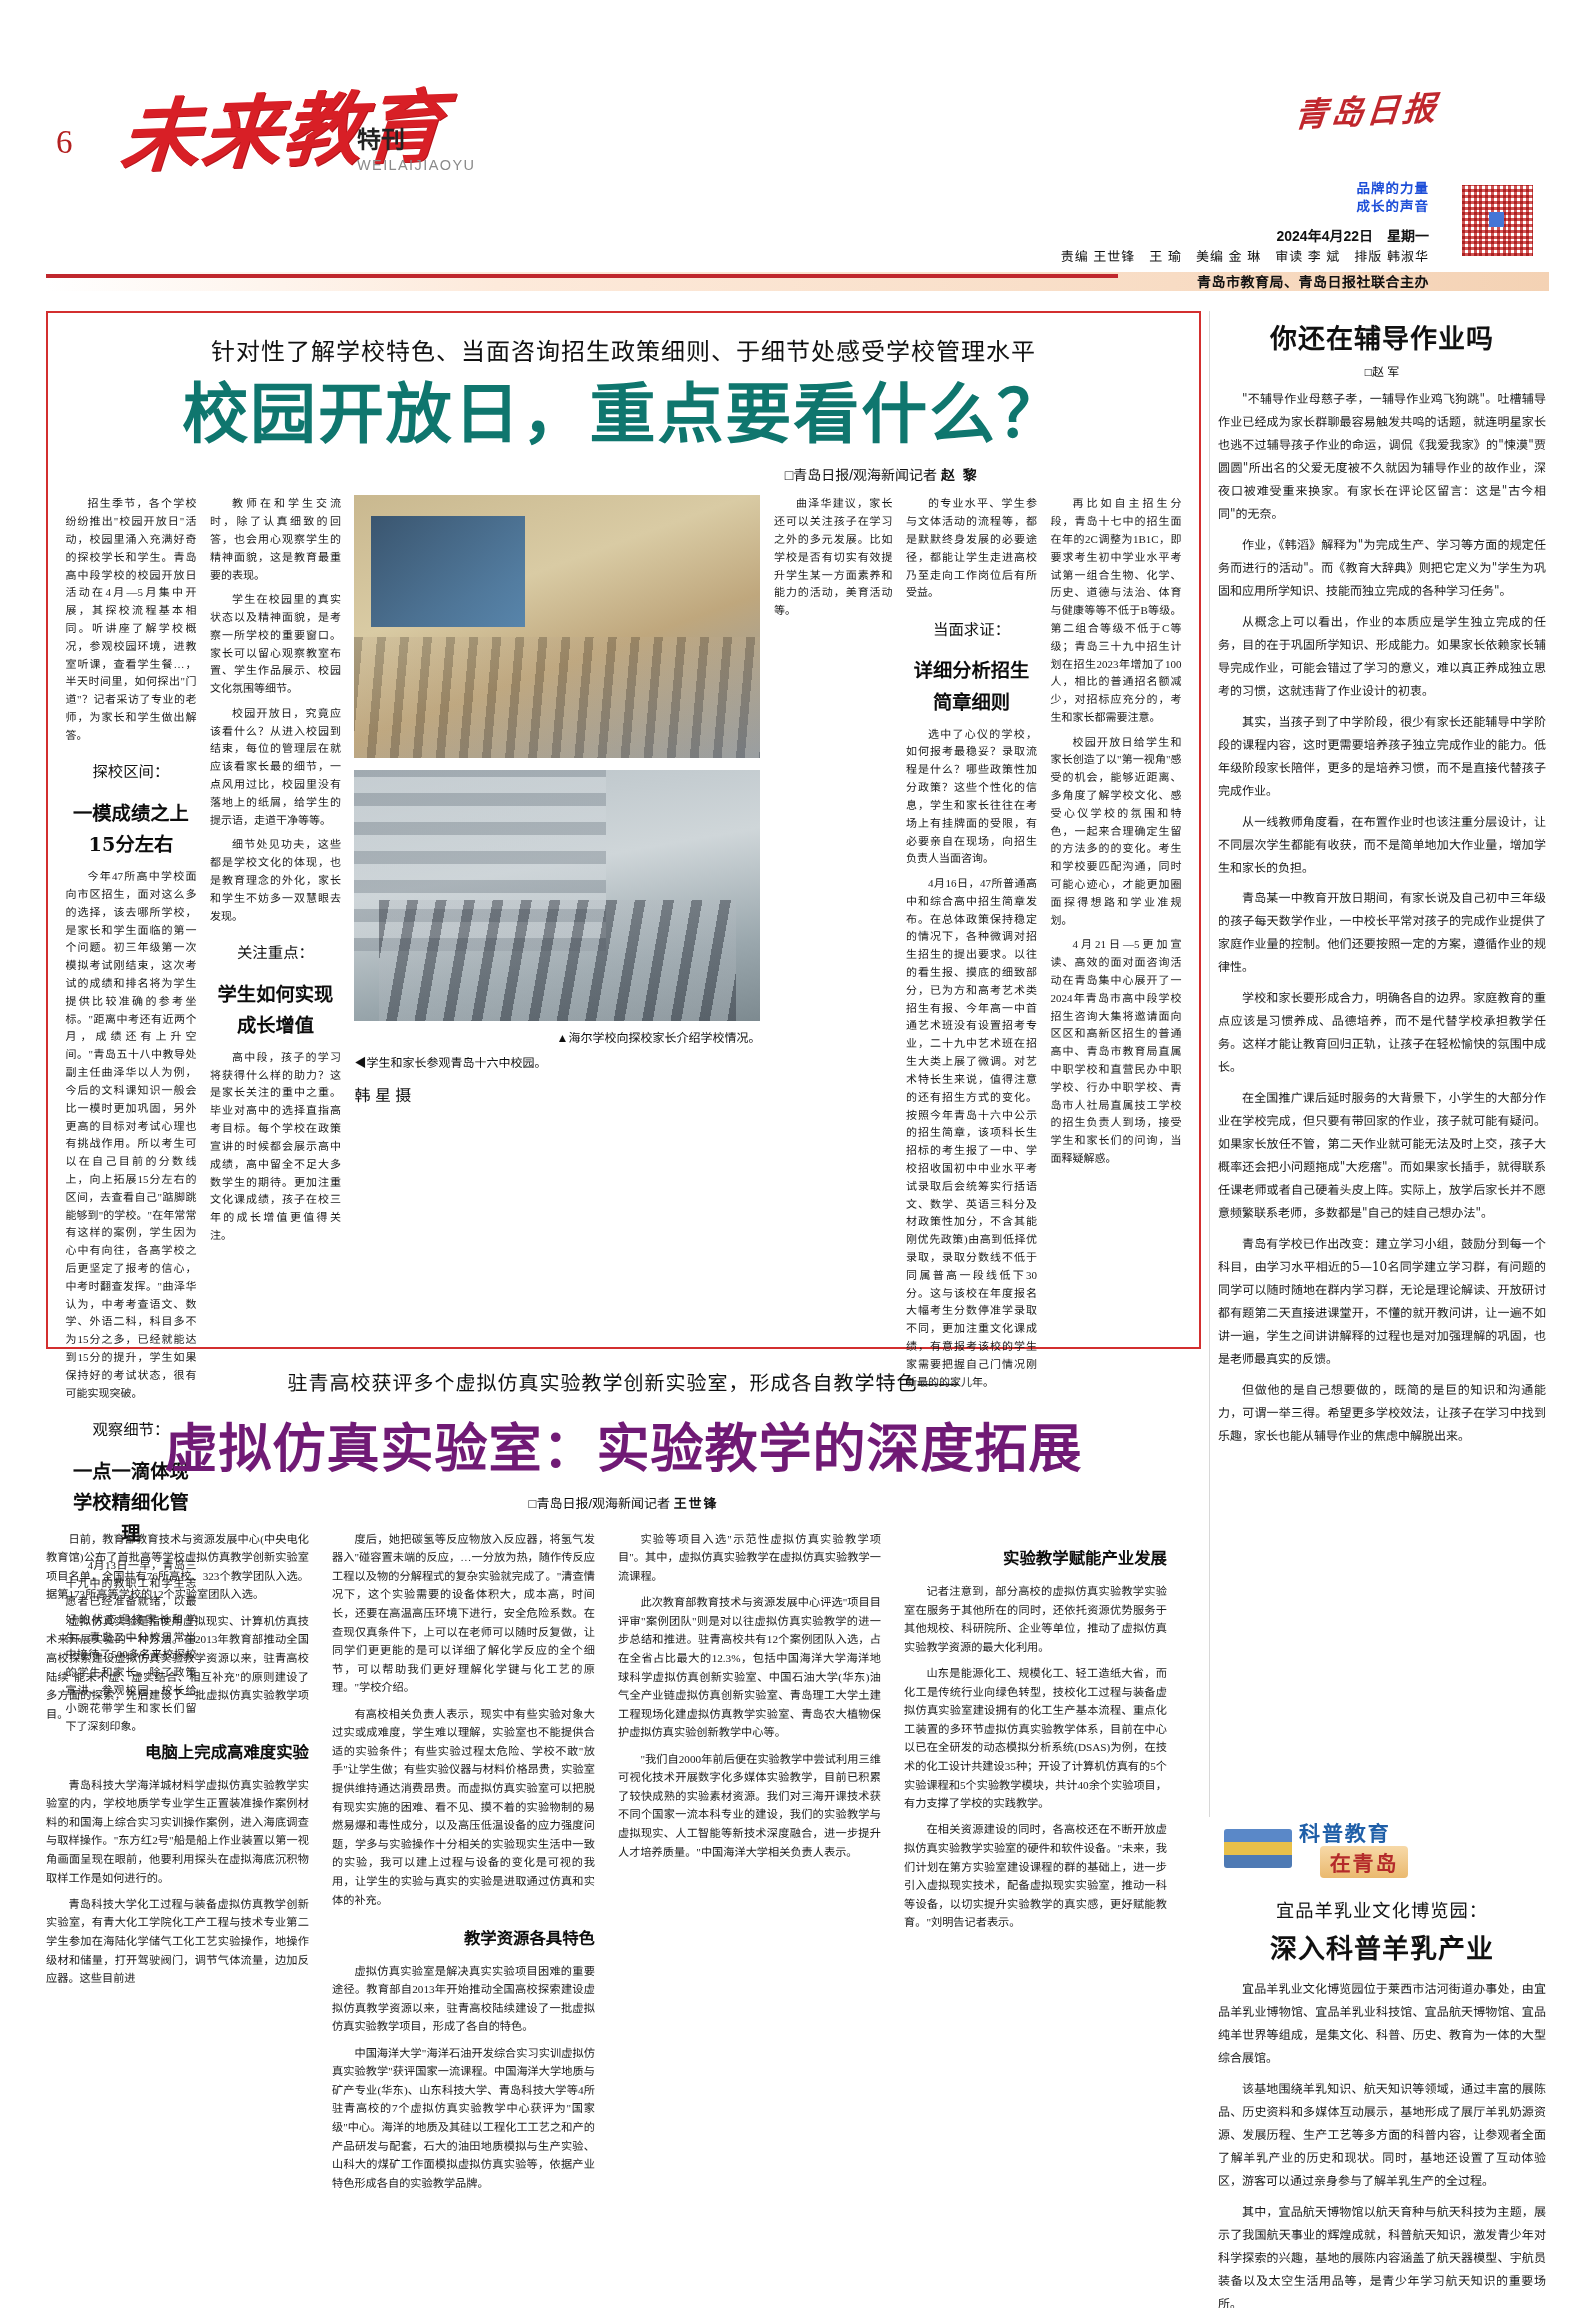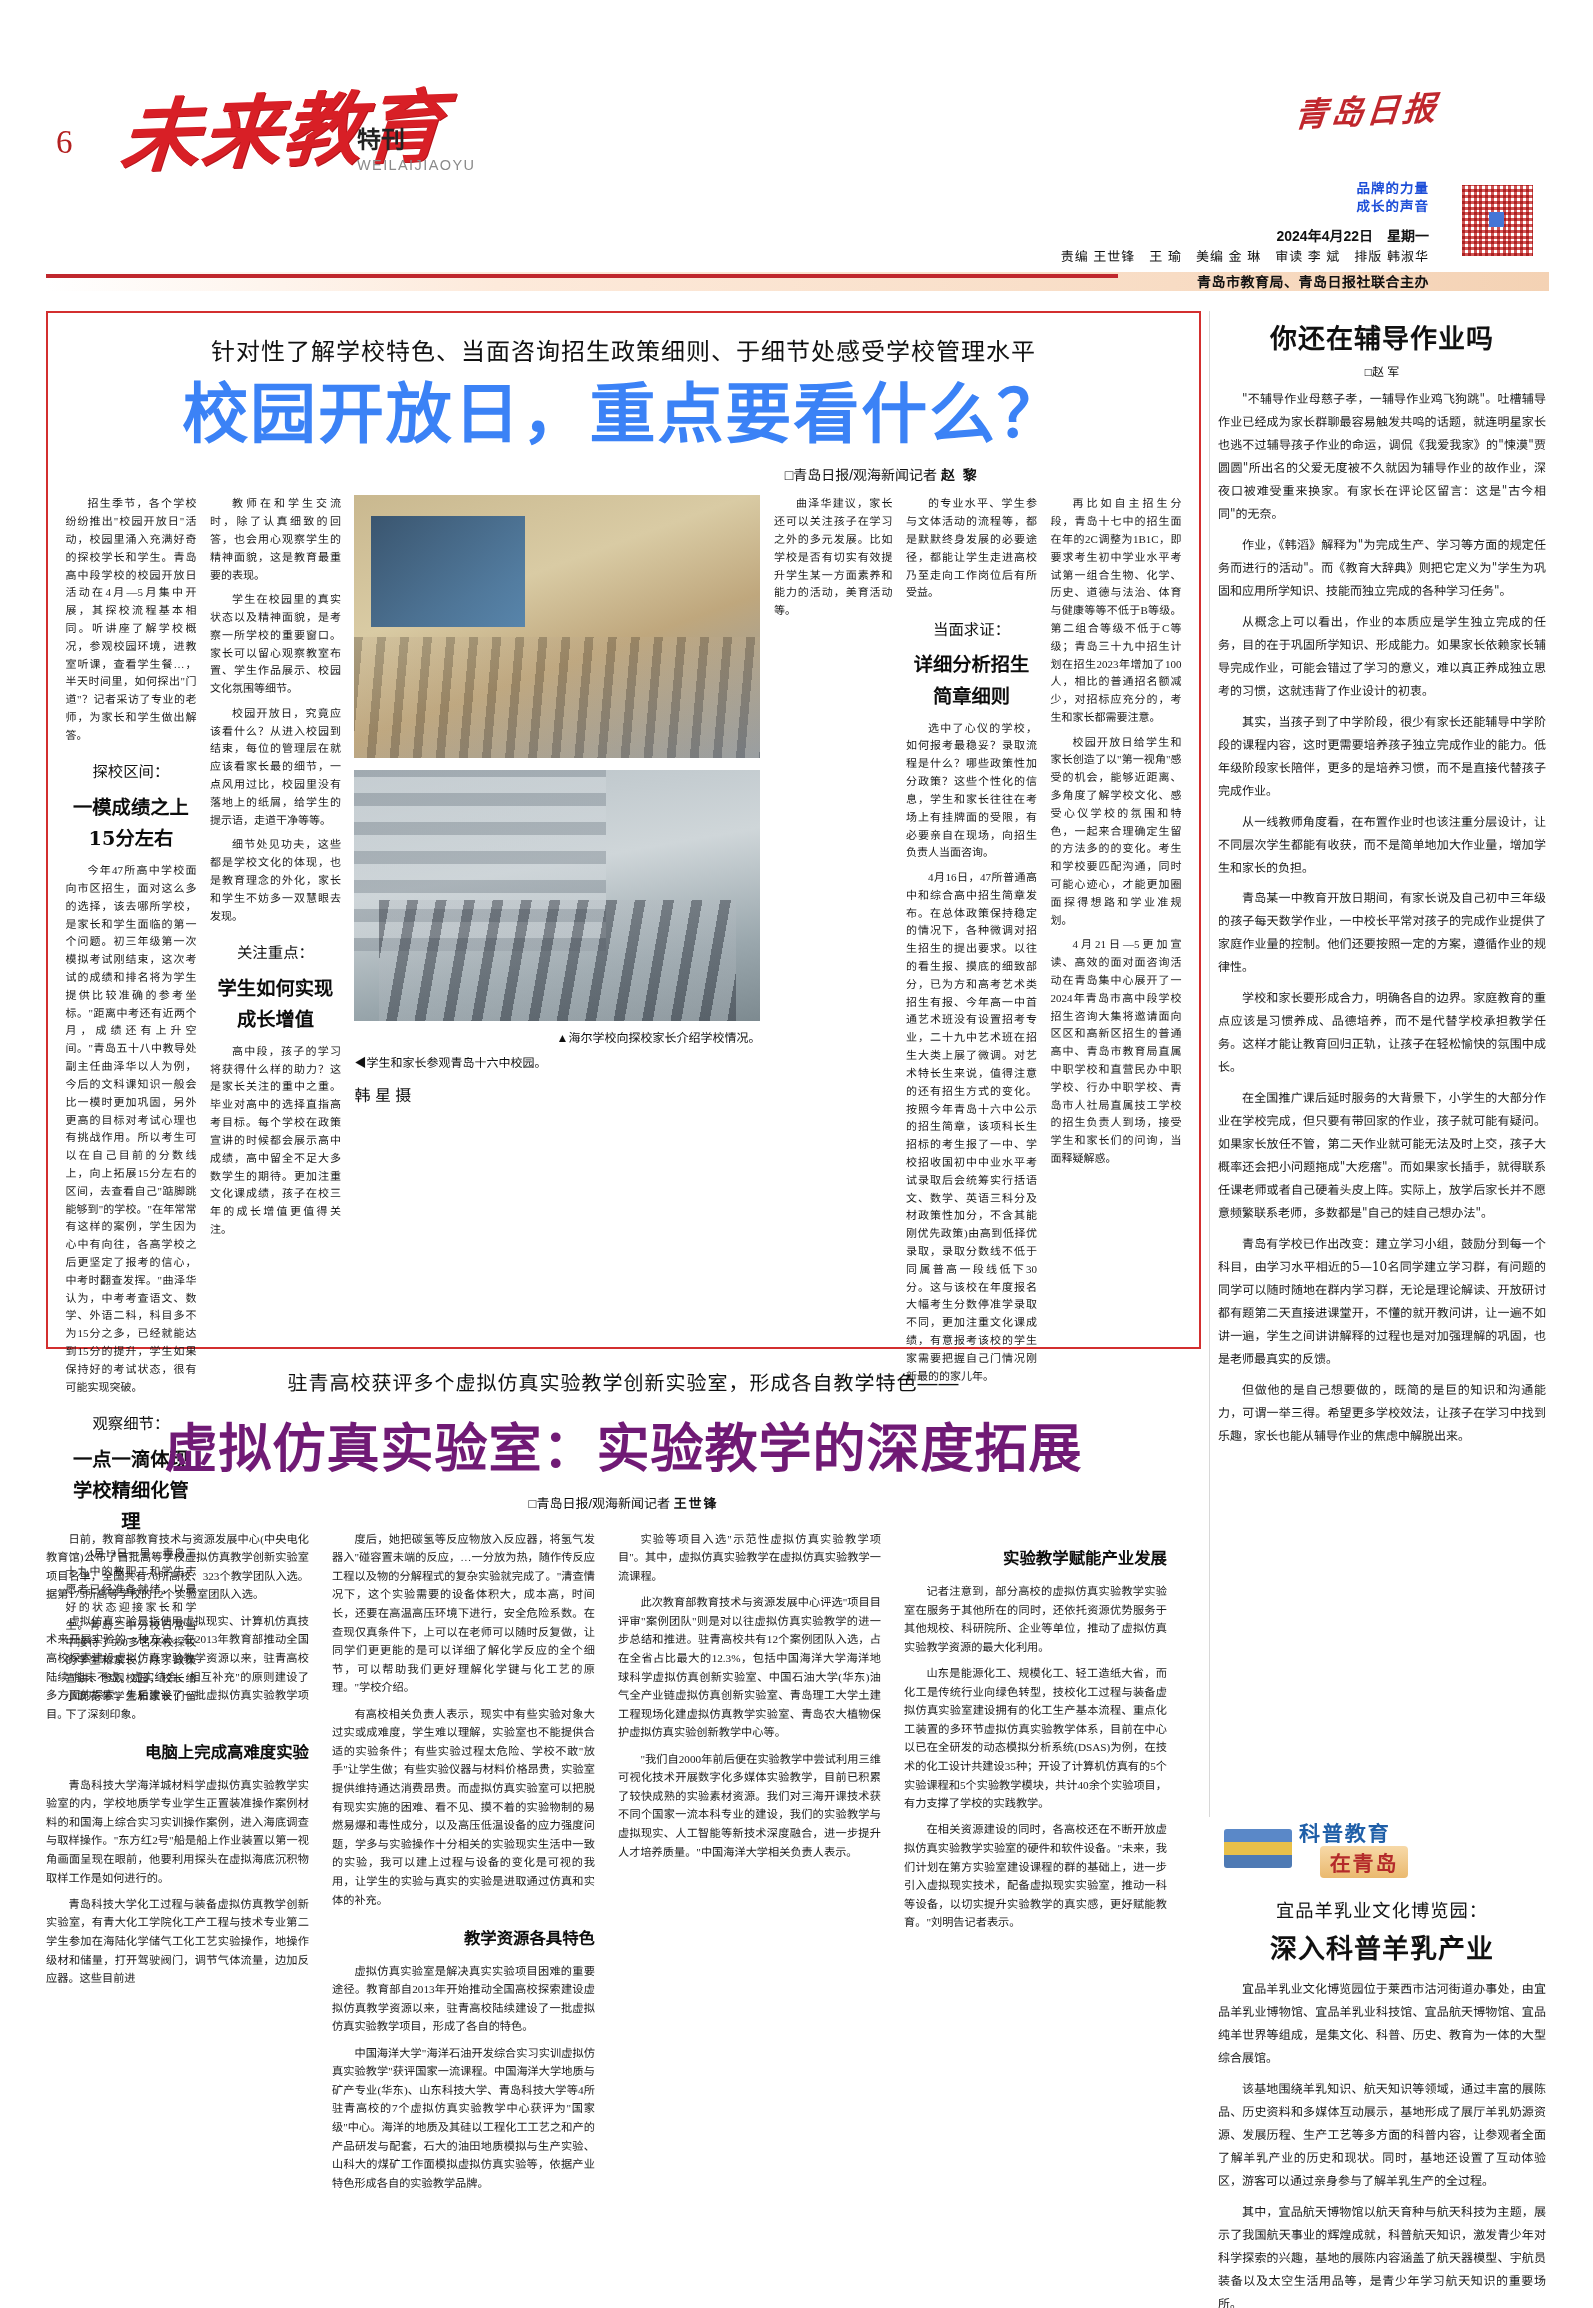--- a/index.html
+++ b/index.html
@@ -80,34 +80,34 @@
     position:absolute;left:46px;top:311px;width:1155px;height:1038px;
     border:2.4px solid #d32f2f;box-sizing:border-box;
     padding:13.5px 17.4px 7.7px 17.4px;
   }
   .kicker{
     text-align:center;font-size:24px;color:#111;letter-spacing:1px;
     font-family:"Liberation Sans",sans-serif;margin-top:5.8px;
   }
   .headline{
     text-align:center;font-size:66px;font-weight:bold;letter-spacing:1.9px;
-    font-family:"DejaVu Serif",serif;margin-top:11.6px;line-height:1.08;color:#3b82f6;
+    font-family:"DejaVu Serif",serif;margin-top:11.6px;line-height:1.08;color:#0f766e;
   }
   .byline{
     text-align:right;font-size:14px;margin-top:13.5px;padding-right:203px;
     font-family:"Liberation Sans",sans-serif;color:#111;
   }
   .byline b{font-weight:bold;letter-spacing:1.9px;}
 
   .feature-body{display:flex;gap:13.5px;margin-top:11.6px;position:relative;}
   .fcol{width:179px;font-size:11px;line-height:1.62;text-align:justify;color:#1a1a1a;}
   .fcol p{margin:0 0 6.8px 0;text-indent:2em;}
   .sub-head{margin:15.4px 0 7.7px 0;text-align:center;}
   .sub-head .s1{font-size:15.4px;color:#111;font-family:"Liberation Sans",sans-serif;}
-  .sub-head .s2{font-size:19.3px;font-weight:bold;color:#0d0d0d;margin-top:7px;font-family:"DejaVu Serif",serif;}
+  .sub-head .s2{font-size:19.3px;font-weight:bold;color:#0d0d0d;margin-top:13px;font-family:"DejaVu Serif",serif;}
 
   .media{width:406px;flex:0 0 406px;}
   .photo{width:100%;position:relative;overflow:hidden;}
   .photo-a{height:263px;background:linear-gradient(160deg,#c9b88f 0%,#d9cba4 35%,#bfa77d 60%,#8d9aa8 100%);}
   .photo-a::before{content:"";position:absolute;left:4%;top:8%;width:38%;height:42%;background:linear-gradient(135deg,#2a4a6b,#4b7fae);opacity:.9;}
   .photo-a::after{content:"";position:absolute;left:0;bottom:0;width:100%;height:46%;
     background:repeating-linear-gradient(95deg,rgba(60,50,40,.30) 0 8.7px,rgba(190,170,140,.25) 8.7px 23px);}
   .photo-b{height:251px;margin-top:11.6px;background:linear-gradient(170deg,#b9c2c7 0%,#cfd6d9 40%,#9aa7ad 75%,#7d8a90 100%);}
   .photo-b::before{content:"";position:absolute;left:0;top:0;width:62%;height:72%;
     background:repeating-linear-gradient(0deg,rgba(140,150,158,.55) 0 13.5px,rgba(205,212,216,.6) 13.5px 29px);}

